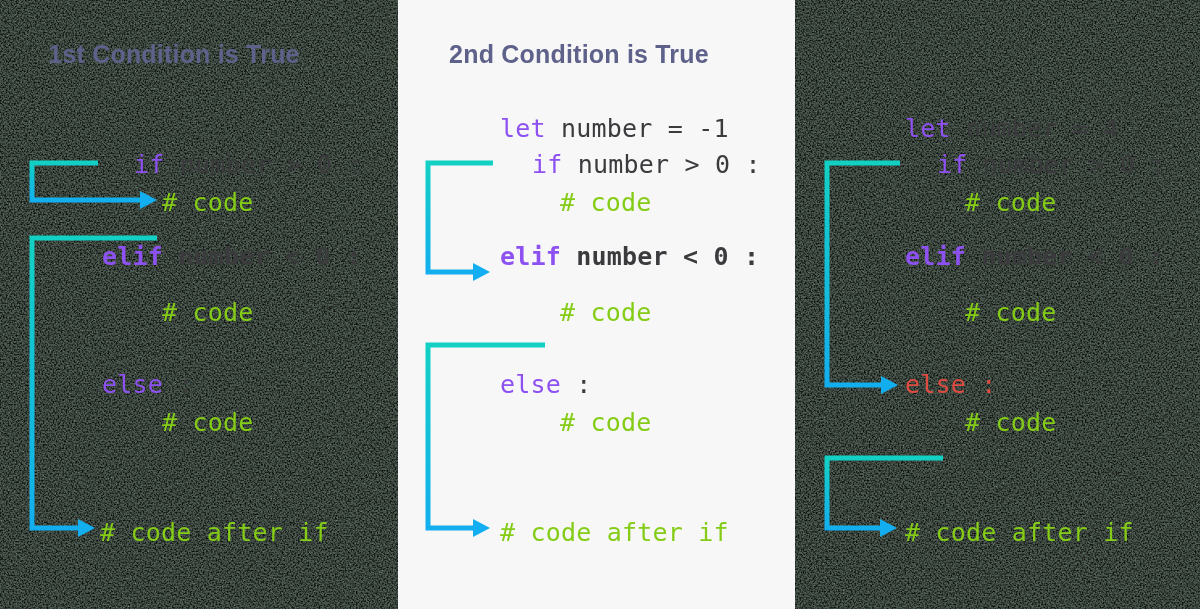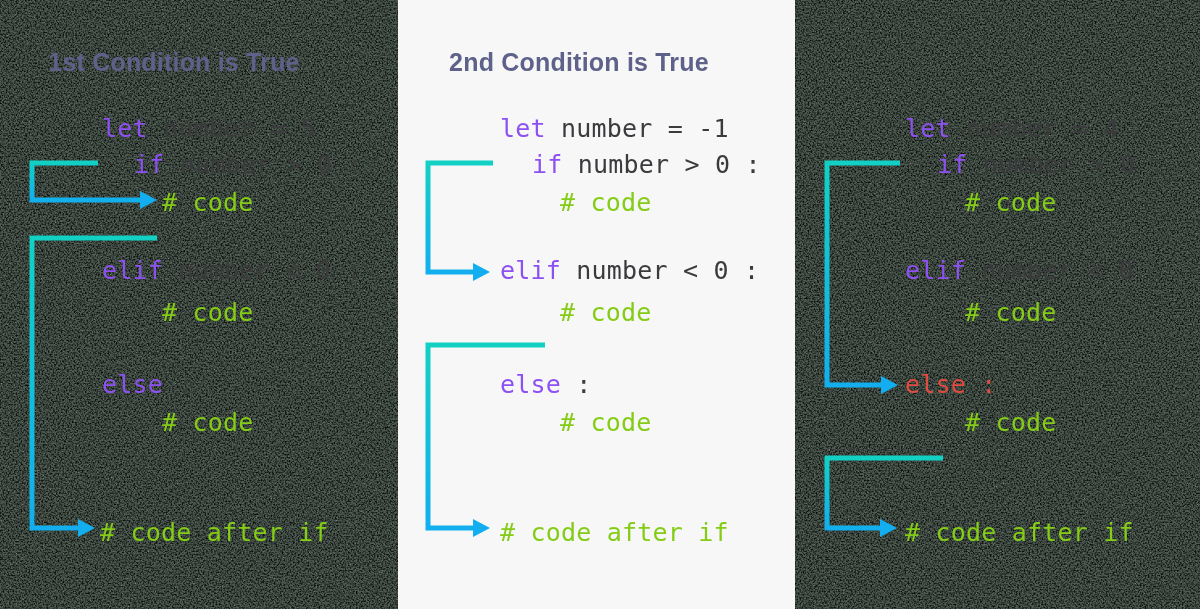--- a/index.html
+++ b/index.html
@@ -15,35 +15,35 @@
   #white-panel{
     position:absolute;left:398px;top:0;width:397px;height:609px;
     background:#F7F7F8;z-index:1;
   }
   
   .panel{position:absolute;top:0;height:609px;z-index:2;}
   #panel-0{left:0;width:398px;--cx:102px;--cm:162px;--ca:100px;--tc:174px;}
   #panel-1{left:398px;width:444px;--cx:102px;--cm:162px;--ca:102px;--tc:181px;}
   #panel-2{left:795px;width:405px;--cx:110px;--cm:170px;--ca:110px;--tc:200px;}
   .title{
-    position:absolute;top:48px;left:var(--tc);transform:translateX(-50%);
+    position:absolute;top:40px;left:var(--tc);transform:translateX(-50%);
     margin:0;white-space:nowrap;
     font-size:25px;font-weight:800;letter-spacing:.2px;color:#5E6189;
   }
   
   .cl{
     position:absolute;white-space:pre;
     font-family:"DejaVu Sans Mono",monospace;
     font-size:25px;line-height:37px;font-weight:500;letter-spacing:.2px;
   }
   .x-code{left:var(--cx);}
   .x-com{left:var(--cm);}
   .x-after{left:var(--ca);}
   .y-let{top:110px;}  .y-if{top:146px;margin-left:32px;}   .y-ifc{top:184px;}
-  .y-elif{top:252px;} .y-elifc{top:294px;}
+  .y-elif{top:238px;font-weight:bold;} .y-elifc{top:294px;}
   .y-else{top:366px;text-align:right;} .y-elsec{top:404px;}
   .y-after{top:514px;}
   .kw{color:#8E51F1;}
   .pl{color:#3B3B3E;}
   .cm{color:#84cc16;}
   .red-line .kw,.red-line .pl{color:#E04B41;}
   
   #arrows{position:absolute;left:0;top:0;z-index:3;pointer-events:none;}
 </style>
 </head>
@@ -70,21 +70,20 @@
     </defs>
     <rect width="1200" height="609" fill="#4D5B51"></rect>
     <rect width="1200" height="609" filter="url(#f-light)" opacity="0.8"></rect>
     <rect width="1200" height="609" filter="url(#f-dark)" opacity="0.88"></rect>
   </svg>
 
   <div id="white-panel"></div>
 
   <section class="panel" id="panel-0">
     <h2 class="title">1st Condition is True</h2>
-    <div class="cl x-code y-let"><span class="kw">let</span><span class="pl"> number = 5</span></div>
     <div class="cl x-code y-if"><span class="kw">if</span><span class="pl"> number &gt; 0 :</span></div>
     <div class="cl x-com y-ifc"><span class="cm"># code</span></div>
     <div class="cl x-code y-elif"><span class="kw">elif</span><span class="pl"> number &lt; 0 :</span></div>
     <div class="cl x-com y-elifc"><span class="cm"># code</span></div>
     <div class="cl x-code y-else"><span class="kw">else</span><span class="pl"> :</span></div>
     <div class="cl x-com y-elsec"><span class="cm"># code</span></div>
     <div class="cl x-after y-after"><span class="cm"># code after if</span></div>
   </section>
 
   <section class="panel" id="panel-1">

